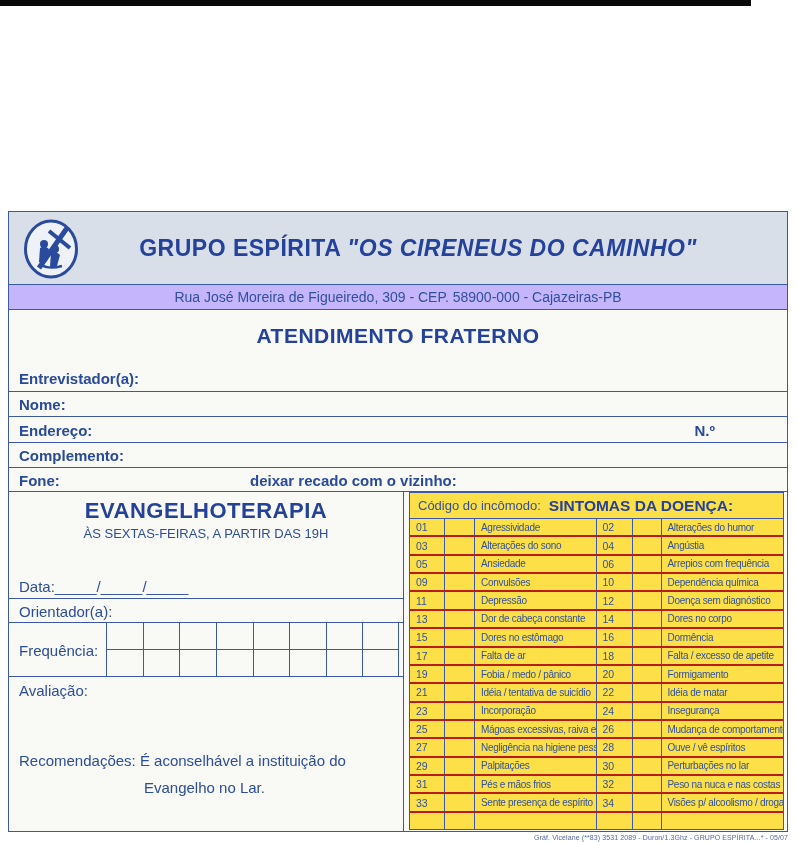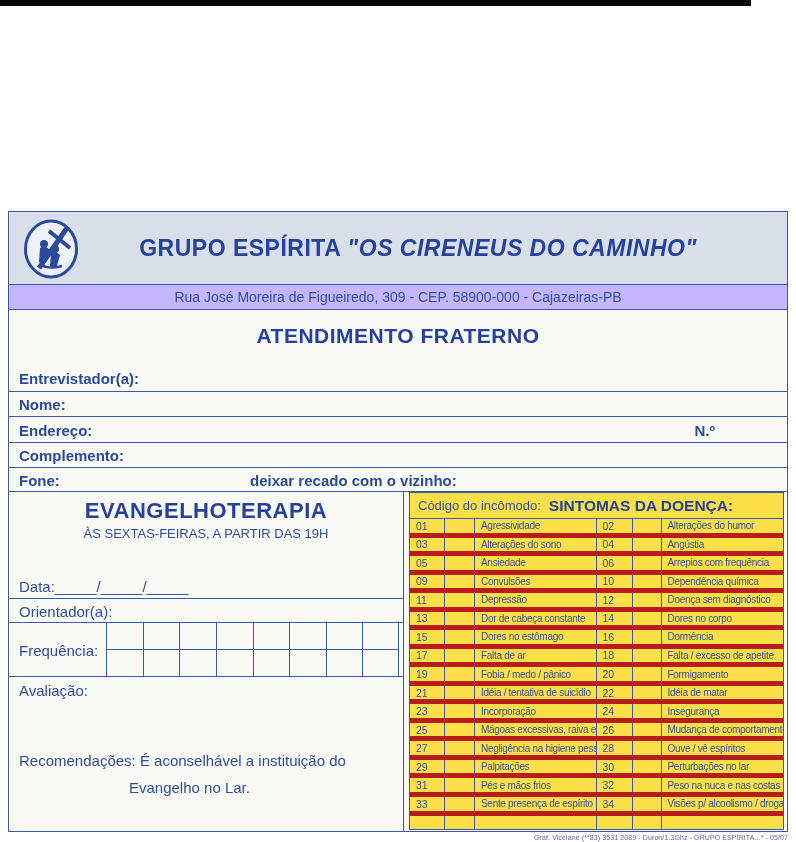--- a/index.html
+++ b/index.html
@@ -58,32 +58,32 @@
   .freq-row { position: absolute; top: 131px; left: 0; right: 0; height: 54px;
     border-bottom: 1px solid #3c58a6; }
   .freq-row .panel-label { position: absolute; left: 10px; top: 50%; transform: translateY(-50%); }
   .freq-grid { position: absolute; left: 97px; right: 4px; top: 0; bottom: 0;
     display: grid; grid-template-columns: repeat(8, 1fr); grid-template-rows: 1fr 1fr; }
   .freq-cell { border-left: 1px solid #3c58a6; }
   .freq-cell:nth-child(-n+8) { border-bottom: 1px solid #3c58a6; }
   .freq-cell:nth-child(8n) { border-right: 1px solid #3c58a6; }
   .aval-label { position: absolute; top: 190px; left: 10px; }
   .rec-line1 { position: absolute; top: 260px; left: 10px; }
-  .rec-line2 { position: absolute; top: 287px; left: 120px; }
+  .rec-line2 { position: absolute; top: 287px; left: 135px; }
 
   
   .sym-table { position: absolute; left: 5px; right: 3px; top: 0; bottom: 1px;
     border: 1px solid #3c58a6; display: flex; flex-direction: column; background: #fde047; }
   .sym-header { height: 26px; border-bottom: 1px solid #3c58a6; display: flex;
     align-items: center; padding-left: 8px; gap: 8px; white-space: nowrap; overflow: hidden; }
   .sym-code-header { font-size: 13px; color: #30509f; }
   .sym-title { font-size: 15.5px; font-weight: bold; color: #24419b; }
   .sym-rows { flex: 1; display: flex; flex-direction: column; }
   .sym-row { flex: 1; display: grid; grid-template-columns: 35px 30px 1fr 36px 29px 1fr;
-    border-bottom: 5px solid #b91c1c; align-items: center; }
+    border-bottom: 2px solid #b91c1c; align-items: center; }
   .sym-row:last-child { border-bottom: none; }
   .sym-row > div { height: 100%; display: flex; align-items: center; overflow: hidden; }
   .cell-code { border-right: 1px solid #3c58a6; padding-left: 6px;
     font-size: 10.5px; color: #31519c; }
   .cell-chk { border-right: 1px solid #3c58a6; }
   .cell-label { padding-left: 6px; font-size: 10px; letter-spacing: -0.3px;
     color: #31519c; white-space: nowrap; }
   .cell-label.mid { border-right: 1px solid #3c58a6; }
 
   .fine-print { position: absolute; left: 8px; top: 834px; width: 780px;

